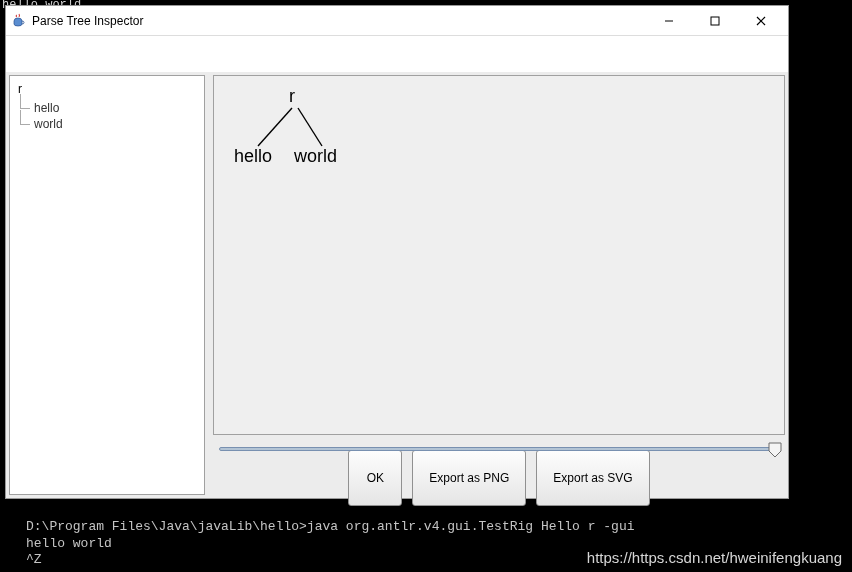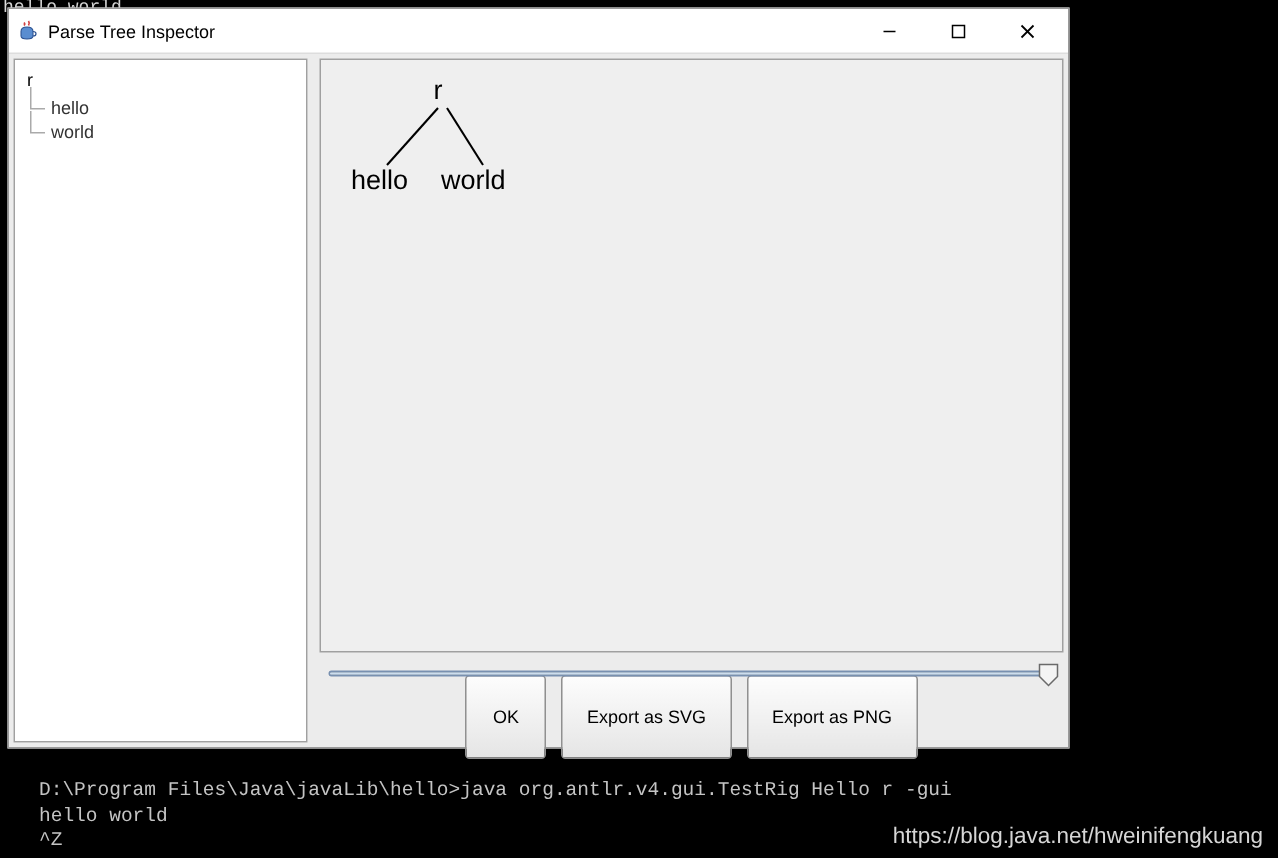--- a/index.html
+++ b/index.html
@@ -9,27 +9,28 @@
       background: #000;
       width: 852px;
       height: 572px;
       overflow: hidden;
       position: relative;
     }
     .window {
       position: absolute;
       top: 5px;
       left: 5px;
-      width: 708px;
+      width: 784px;
       height: 494px;
       background: #fff;
       border: 1px solid #999;
       box-shadow: 2px 2px 8px rgba(0,0,0,.3);
       display: flex;
       flex-direction: column;
+      gap: 36px;
     }
     .titlebar {
       height: 30px;
       background: #fff;
       border-bottom: 1px solid #ddd;
       display: flex;
       align-items: center;
       padding: 0 4px;
     }
     .java-icon {
@@ -264,24 +265,24 @@
           <span class="slider-thumb">
             <svg width="14" height="16" viewBox="0 0 14 16">
               <path d="M1 1 L13 1 L13 9 L7 15 L1 9 Z" fill="#f4f4f4" stroke="#6a6a6a" stroke-width="1"></path>
             </svg>
           </span>
         </div>
       </div>
 
       <div class="button-row">
         <button class="swing-btn">OK</button>
+        <button class="swing-btn">Export as PNG</button>
         <button class="swing-btn">Export as SVG</button>
-        <button class="swing-btn">Export as PNG</button>
       </div>
     </div>
   </div>
 </div>
 
 <div class="terminal"><span>D:\Program Files\Java\javaLib\hello&gt;java org.antlr.v4.gui.TestRig Hello r -gui</span>
 <span>hello world</span>
 <span>^Z</span></div>
 
-<div class="watermark">https://blog.java.net/hweinifengkuang</div>
+<div class="watermark">https://https.csdn.net/hweinifengkuang</div>
 
 </body></html>

